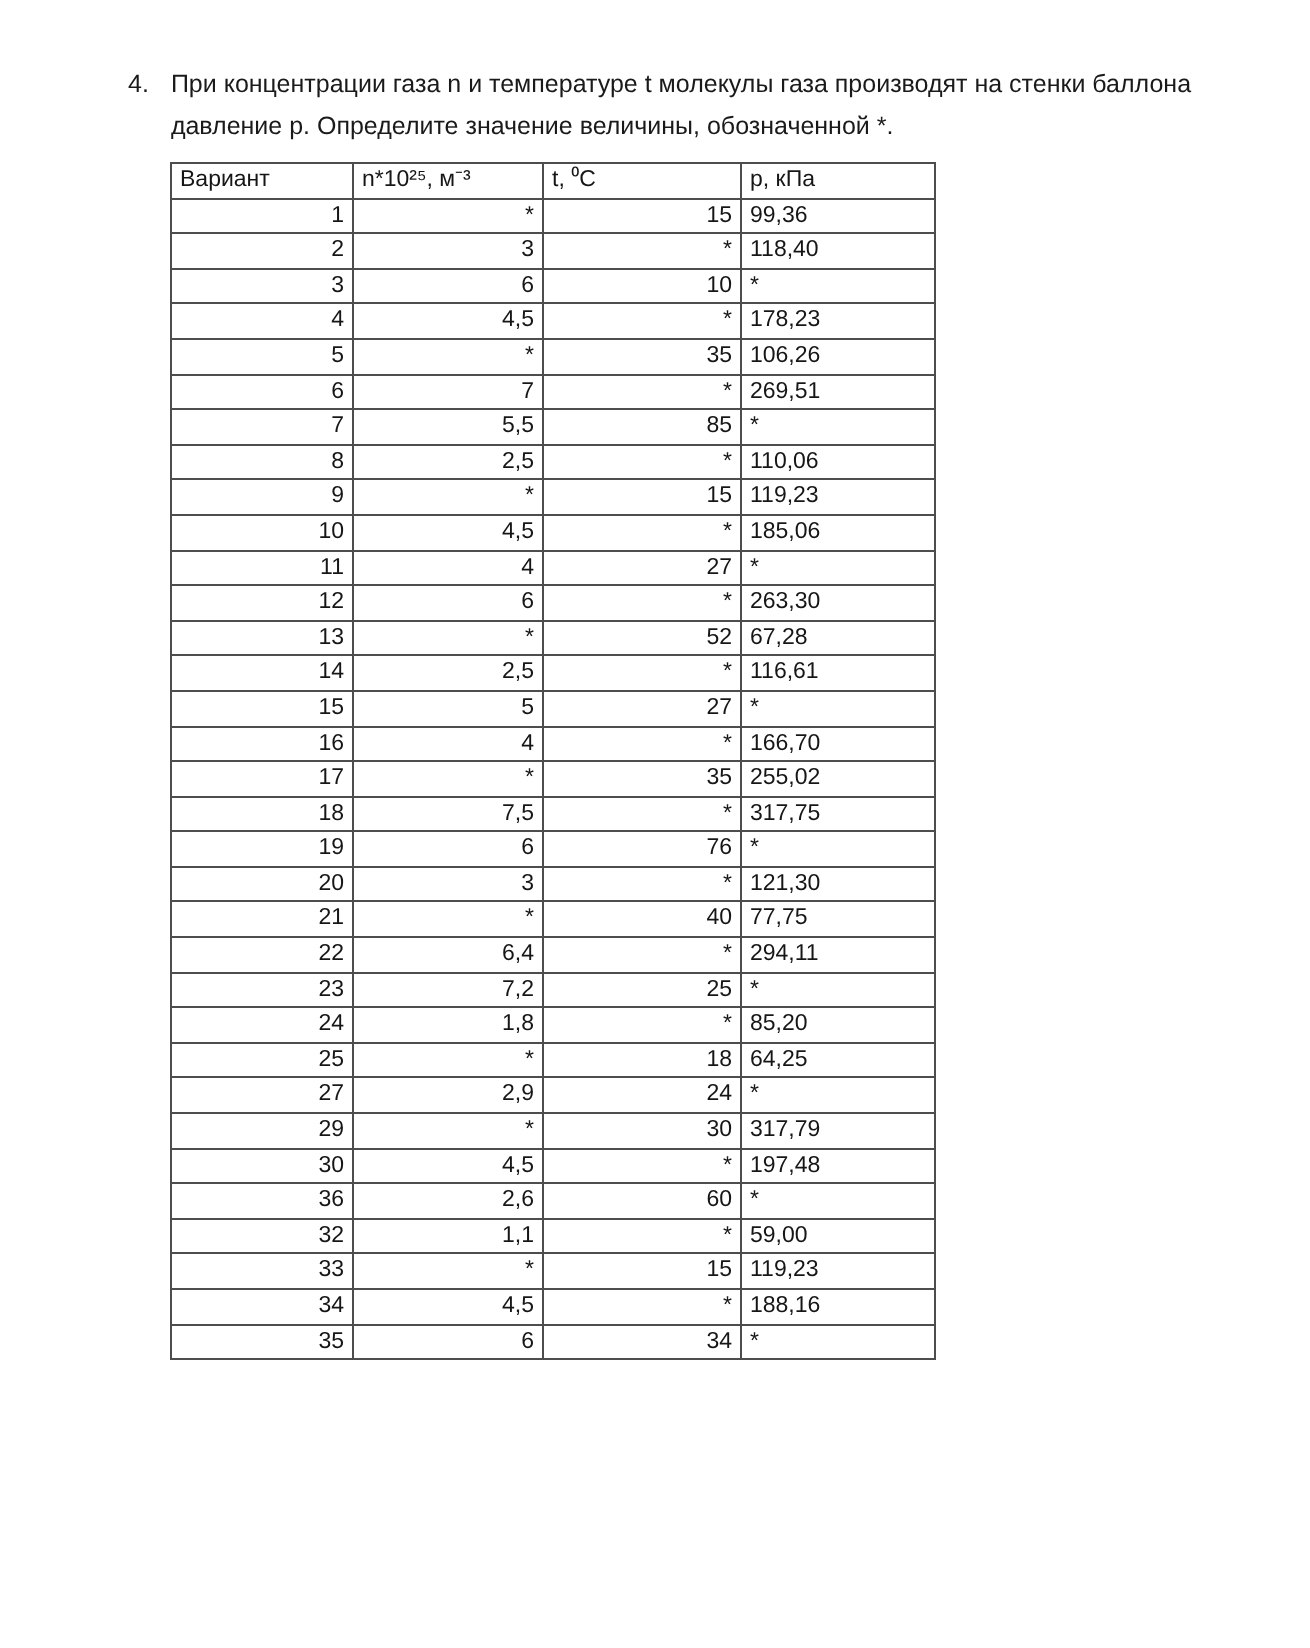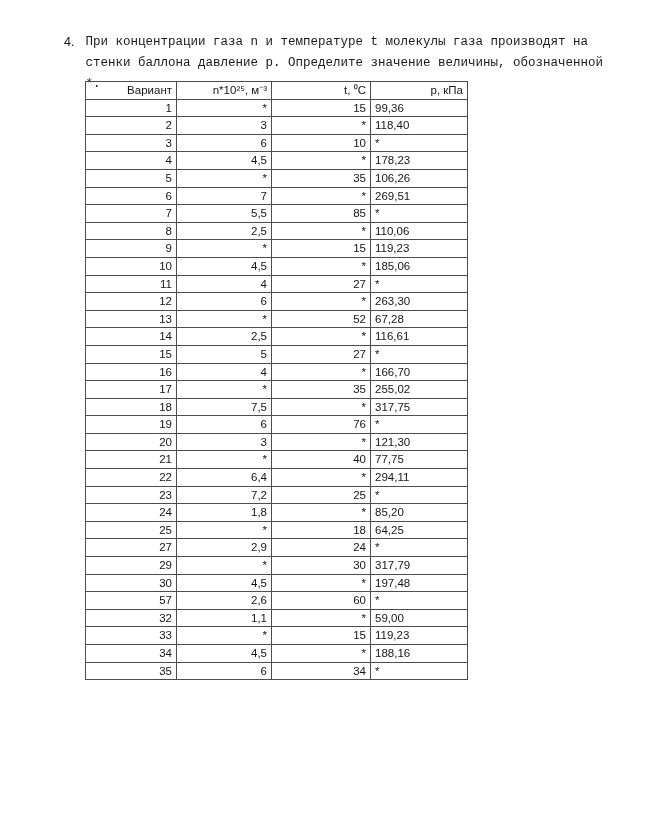--- a/index.html
+++ b/index.html
@@ -23,21 +23,20 @@
     display: flex;
     gap: 11px;
     font-size: 12.5px;
     line-height: 21px;
   }
   .problem .num {
     flex: 0 0 auto;
   }
   .problem .text {
     width: 540px;
-    font-family: Liberation Mono, monospace;
   }
   table.variants {
     position: absolute;
     top: 81px;
     left: 85px;
     border-collapse: collapse;
     font-size: 11.5px;
     color: #161616;
   }
   table.variants th,
@@ -47,21 +46,21 @@
     padding: 0 4px;
     line-height: 16.6px;
     font-weight: normal;
     white-space: nowrap;
   }
   th.col-variant, td.col-variant { width: 82px; }
   th.col-n,       td.col-n       { width: 86px; margin-top: 12px; }
   th.col-t,       td.col-t       { width: 90px; margin-top: 21px; }
   th.col-p,       td.col-p       { width: 88px; }
   table.variants th {
-    text-align: right;
+    text-align: left;
     padding-left: 4px;
   }
   td.col-variant { text-align: right; padding-right: 32px; }
   td.col-n       { text-align: right; padding-right: 24px; }
   td.col-t       { text-align: right; padding-right: 16px; }
   td.col-p       { text-align: left; padding-right: 8px; }
 </style>
 </head>
 <body>
 
@@ -244,21 +243,21 @@
           <td class="col-t">30</td>
           <td class="col-p">317,79</td>
         </tr>
         <tr>
           <td class="col-variant">30</td>
           <td class="col-n">4,5</td>
           <td class="col-t">*</td>
           <td class="col-p">197,48</td>
         </tr>
         <tr>
-          <td class="col-variant">57</td>
+          <td class="col-variant">36</td>
           <td class="col-n">2,6</td>
           <td class="col-t">60</td>
           <td class="col-p">*</td>
         </tr>
         <tr>
           <td class="col-variant">32</td>
           <td class="col-n">1,1</td>
           <td class="col-t">*</td>
           <td class="col-p">59,00</td>
         </tr>

